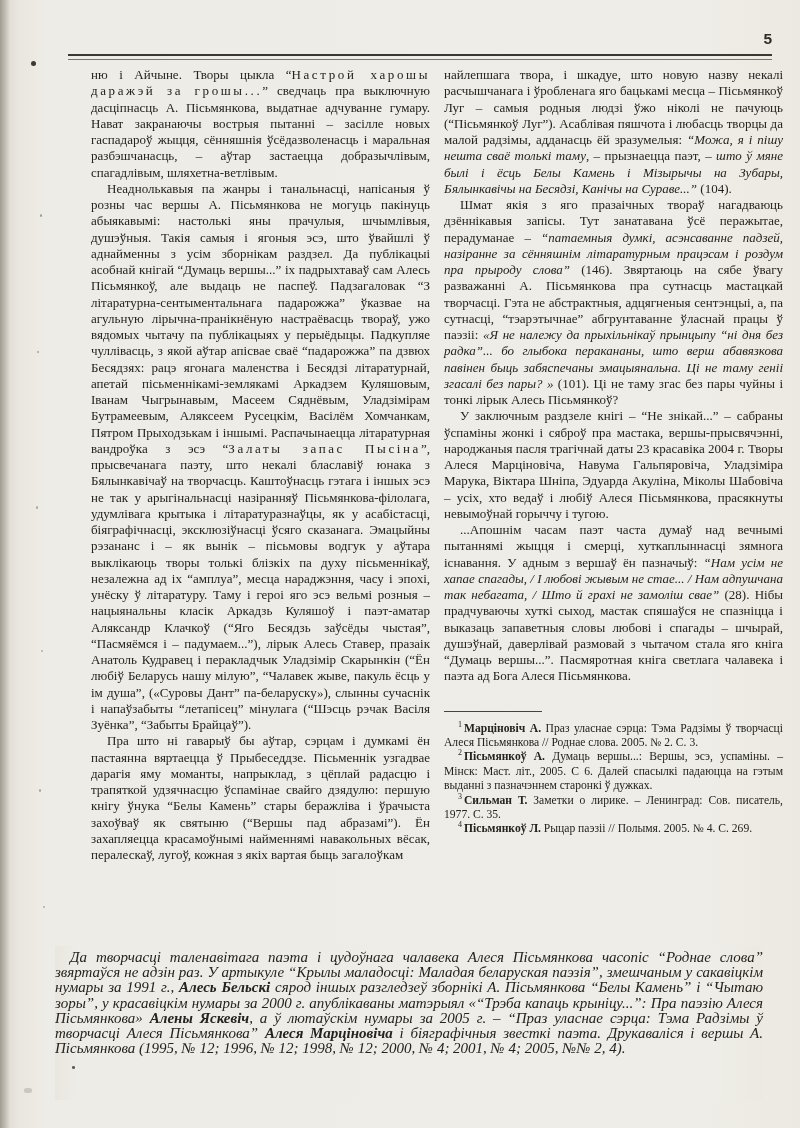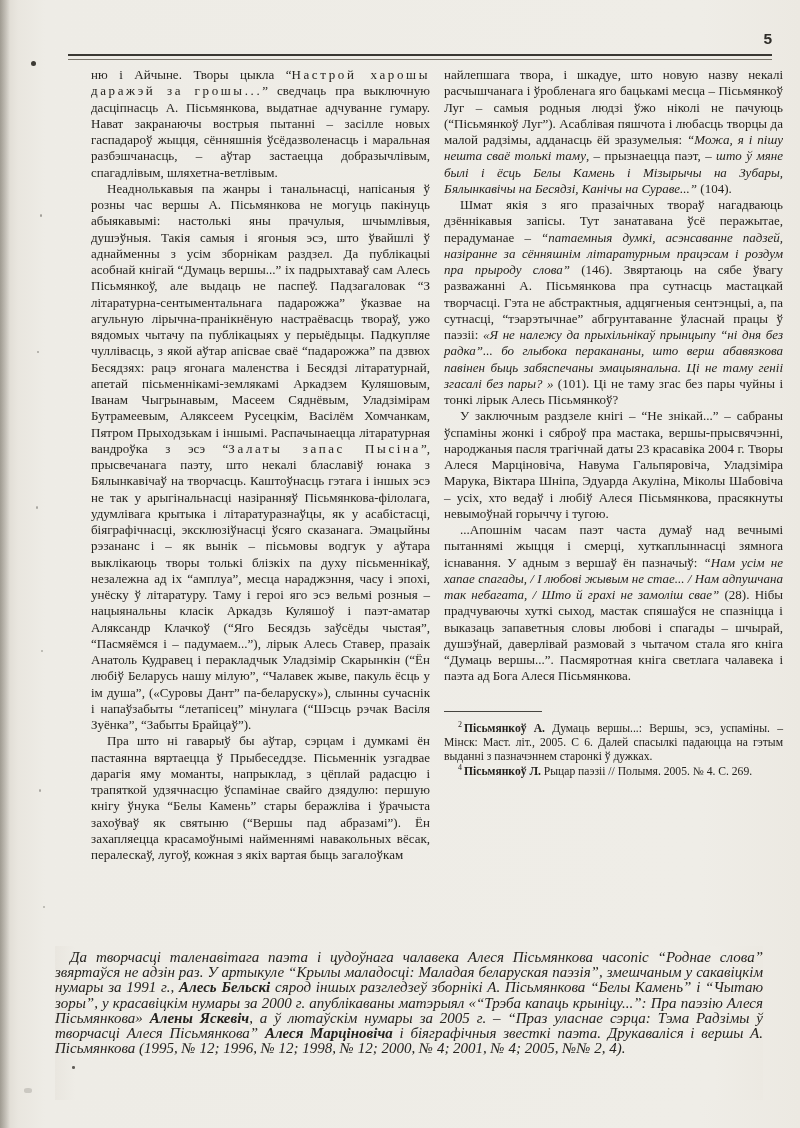--- a/index.html
+++ b/index.html
@@ -98,21 +98,23 @@
       </section>
     <section class="col">
       <div>
           <p class="para"><span class="seg-n">найлепшага твора, і шкадуе, што новую назву некалі расчышчанага і ўробленага яго бацькамі месца – Пісьмянкоў Луг – самыя родныя людзі ўжо ніколі не пачуюць (“Пісьмянкоў Луг”). Асаблівая пяшчота і любасць творцы да малой радзімы, адданасць ёй зразумелыя: </span><span class="seg-i">“Можа, я і пішу нешта сваё толькі таму</span><span class="seg-n">, – прызнаецца паэт, – </span><span class="seg-i">што ў мяне былі і ёсць Белы Камень і Мізырычы на Зубары, Бялынкавічы на Бесядзі, Канічы на Сураве...”</span><span class="seg-n"> (104).</span></p>
           <p class="para indent"><span class="seg-n">Шмат якія з яго празаічных твораў нагадваюць дзённікавыя запісы. Тут занатавана ўсё перажытае, перадуманае – </span><span class="seg-i">“патаемныя думкі, асэнсаванне падзей, назіранне за сённяшнім літаратурным працэсам і роздум пра прыроду слова”</span><span class="seg-n"> (146). Звяртаюць на сябе ўвагу разважанні А. Пісьмянкова пра сутнасць мастацкай творчасці. Гэта не абстрактныя, адцягненыя сентэнцыі, а, па сутнасці, “тэарэтычнае” абгрунтаванне ўласнай працы ў паэзіі: </span><span class="seg-i">«Я не належу да прыхільнікаў прынцыпу “ні дня без радка”... бо глыбока перакананы, што верш абавязкова павінен быць забяспечаны эмацыянальна. Ці не таму геніі згасалі без пары? »</span><span class="seg-n"> (101). Ці не таму згас без пары чуйны і тонкі лірык Алесь Пісьмянкоў?</span></p>
           <p class="para indent"><span class="seg-n">У заключным раздзеле кнігі – “Не знікай...” – сабраны ўспаміны жонкі і сяброў пра мастака, вершы-прысвячэнні, народжаныя пасля трагічнай даты 23 красавіка 2004 г. Творы Алеся Марціновіча, Навума Гальпяровіча, Уладзіміра Марука, Віктара Шніпа, Эдуарда Акуліна, Міколы Шабовіча – усіх, хто ведаў і любіў Алеся Пісьмянкова, прасякнуты невымоўнай горыччу і тугою.</span></p>
           <p class="para indent"><span class="seg-n">...Апошнім часам паэт часта думаў над вечнымі пытаннямі жыцця і смерці, хуткаплыннасці зямнога існавання. У адным з вершаў ён пазначыў: </span><span class="seg-i">“Нам усім не хапае спагады, / І любові жывым не стае... / Нам адпушчана так небагата, / Што й грахі не замоліш свае”</span><span class="seg-n"> (28). Нібы прадчуваючы хуткі сыход, мастак спяшаўся не спазніцца і выказаць запаветныя словы любові і спагады – шчырай, душэўнай, даверлівай размовай з чытачом стала яго кніга “Думаць вершы...”. Пасмяротная кніга светлага чалавека і паэта ад Бога Алеся Пісьмянкова.</span></p>
         </div>
       <div class="fn-sep"></div>
       <div class="footnotes">
+          <p class="para indent"><sup class="fn-marker">1</sup><span class="seg-b">Марціновіч А.</span><span class="seg-n"> Праз уласнае сэрца: Тэма Радзімы ў творчасці Алеся Пісьмянкова // Роднае слова. 2005. № 2. С. 3.</span></p>
           <p class="para indent"><sup class="fn-marker">2</sup><span class="seg-b">Пісьмянкоў А.</span><span class="seg-n"> Думаць вершы...: Вершы, эсэ, успаміны. – Мінск: Маст. літ., 2005. С 6. Далей спасылкі падаюцца на гэтым выданні з пазначэннем старонкі ў дужках.</span></p>
+          <p class="para indent"><sup class="fn-marker">3</sup><span class="seg-b">Сильман Т.</span><span class="seg-n"> Заметки о лирике. – Ленинград: Сов. писатель, 1977. С. 35.</span></p>
           <p class="para indent"><sup class="fn-marker">4</sup><span class="seg-b">Пісьмянкоў Л.</span><span class="seg-n"> Рыцар паэзіі // Полымя. 2005. № 4. С. 269.</span></p>
         </div>
     </section>
   </main>
 
   <footer class="editorial-note">
       <p class="para indent"><span class="seg-i">Да творчасці таленавітага паэта і цудоўнага чалавека Алеся Пісьмянкова часопіс “Роднае слова” звяртаўся не адзін раз. У артыкуле “Крылы маладосці: Маладая беларуская паэзія”, змешчаным у сакавіцкім нумары за 1991 г., </span><span class="seg-bi">Алесь Бельскі</span><span class="seg-i"> сярод іншых разгледзеў зборнікі А. Пісьмянкова “Белы Камень” і “Чытаю зоры”, у красавіцкім нумары за 2000 г. апублікаваны матэрыял «“Трэба капаць крыніцу...”: Пра паэзію Алеся Пісьмянкова» </span><span class="seg-bi">Алены Яскевіч</span><span class="seg-i">, а ў лютаўскім нумары за 2005 г. – “Праз уласнае сэрца: Тэма Радзімы ў творчасці Алеся Пісьмянкова” </span><span class="seg-bi">Алеся Марціновіча</span><span class="seg-i"> і біяграфічныя звесткі паэта. Друкаваліся і вершы А. Пісьмянкова (1995, № 12; 1996, № 12; 1998, № 12; 2000, № 4; 2001, № 4; 2005, №№ 2, 4).</span></p>
     </footer>
 
   <div class="speck s1"></div>

